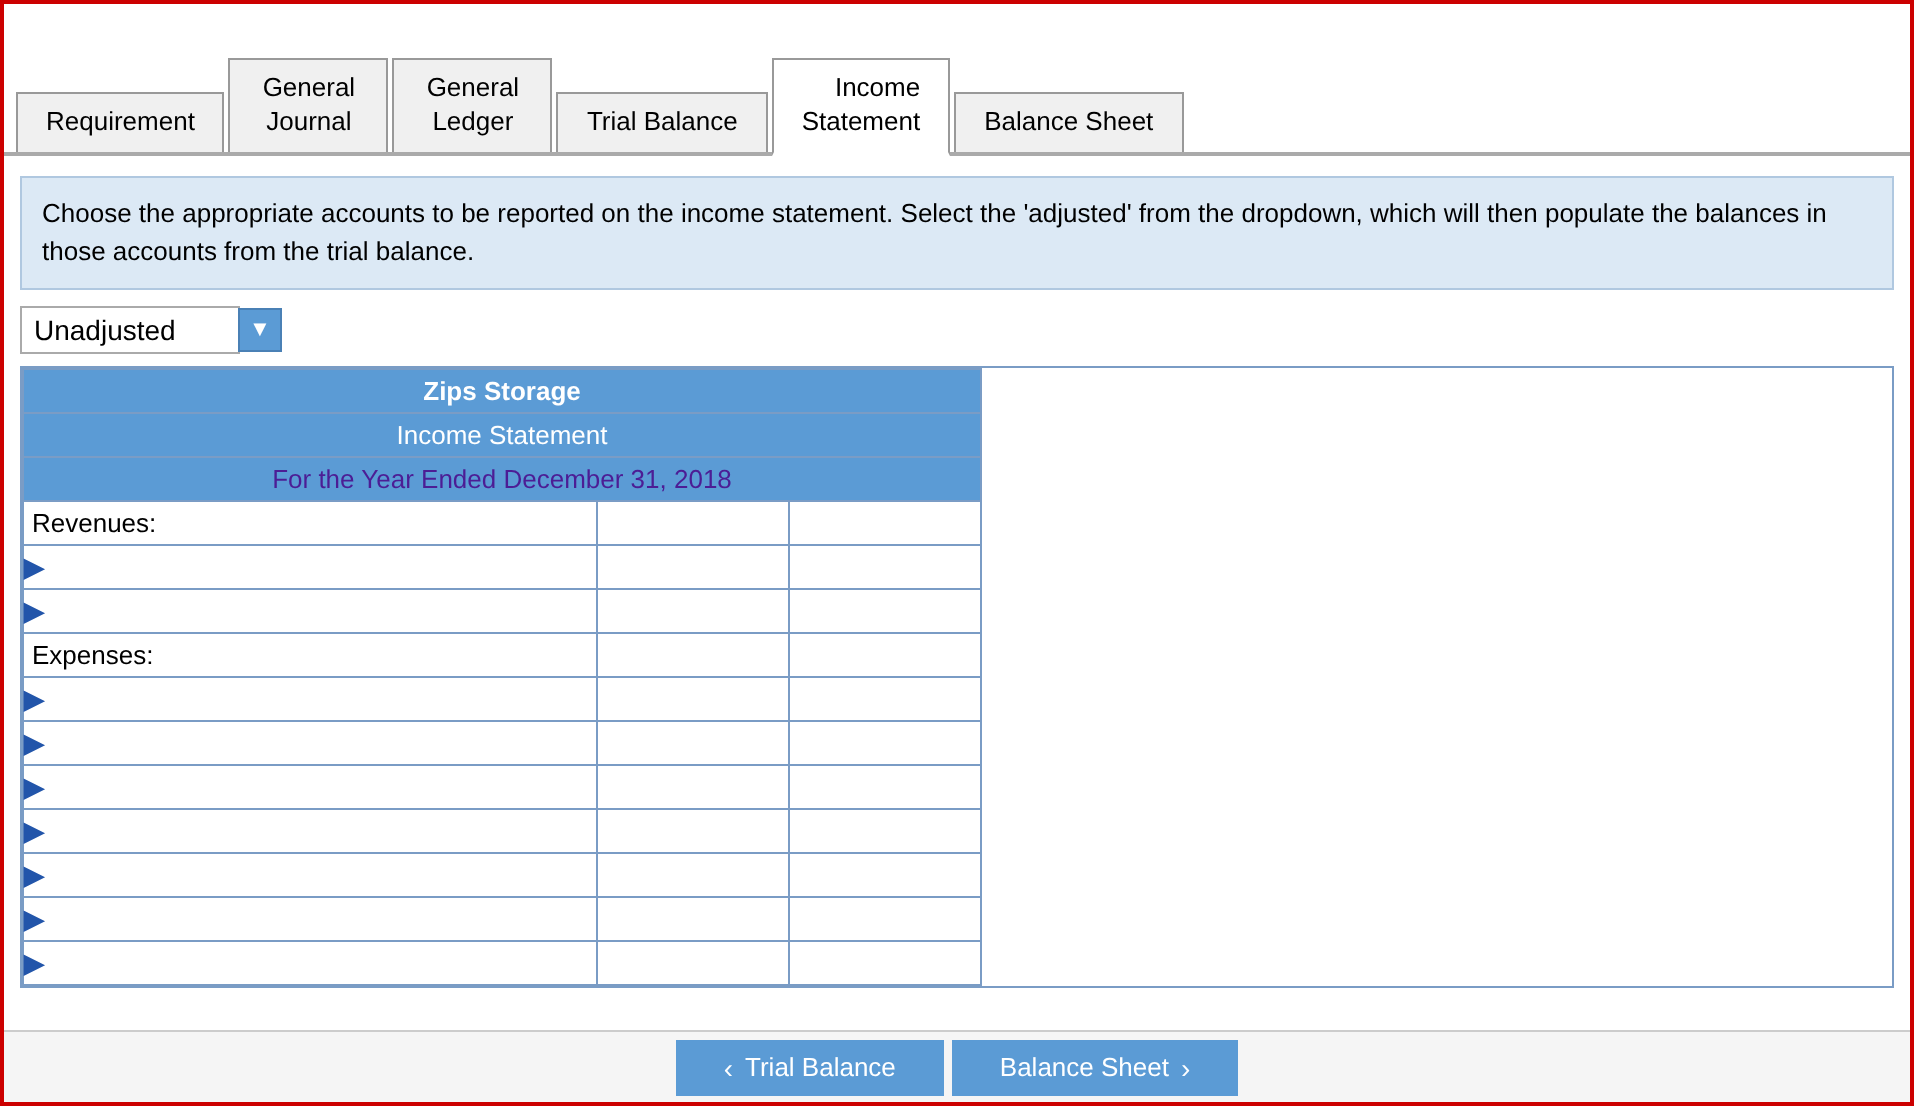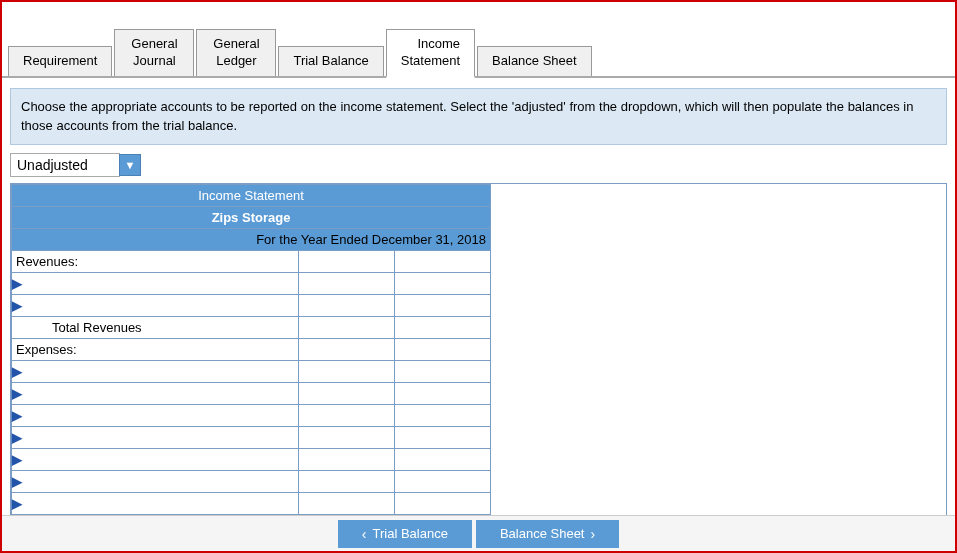--- a/index.html
+++ b/index.html
@@ -196,31 +196,31 @@
     <option>Adjusted</option>
   </select>
   <div class="dropdown-arrow">▼</div>
 </div>
 
 <div class="table-container">
   <table class="income-table">
     <tbody>
 
       <tr>
+        <td class="label-cell" colspan="3" style="text-align:center; background:#5b9bd5; color:#fff; font-weight:bold; border-color:#7a9cc5;">
+          <span>Zips Storage</span>
+        </td>
+      </tr>
+      <tr>
         <td class="label-cell" colspan="3" style="text-align:center; background:#5b9bd5; color:#fff; border-color:#7a9cc5;">
           <span>Income Statement</span>
         </td>
       </tr>
       <tr>
-        <td class="label-cell" colspan="3" style="text-align:center; background:#5b9bd5; color:#fff; font-weight:bold; border-color:#7a9cc5;">
-          <span>Zips Storage</span>
-        </td>
-      </tr>
-      <tr>
-        <td class="label-cell" colspan="3" style="text-align:right; background:#5b9bd5; color:#000000; border-color:#7a9cc5;">
+        <td class="label-cell" colspan="3" style="text-align:center; background:#5b9bd5; color:#4c1d95; border-color:#7a9cc5;">
           <span>For the Year Ended December 31, 2018</span>
         </td>
       </tr>
 
       <tr class="section-header">
         <td class="label-cell"><span>Revenues:</span></td>
         <td class="amount-cell"></td>
         <td class="total-cell"></td>
       </tr>
       <tr class="editable">
@@ -234,25 +234,20 @@
         <td class="total-cell"></td>
       </tr>
       <tr class="editable">
         <td class="label-cell input-cell">
           <div class="input-row-label">
             <span class="marker">▶</span>
             <input type="text" value="" style="">
           </div>
         </td>
         <td class="amount-cell input-cell"><input type="text" value="" style=""></td>
-        <td class="total-cell"></td>
-      </tr>
-      <tr>
-        <td class="label-cell" style="padding-left: 40px;"><span>Total Revenues</span></td>
-        <td class="amount-cell"></td>
         <td class="total-cell"></td>
       </tr>
 
       <tr class="section-header">
         <td class="label-cell"><span>Expenses:</span></td>
         <td class="amount-cell"></td>
         <td class="total-cell"></td>
       </tr>
       <tr class="editable">
         <td class="label-cell input-cell">

